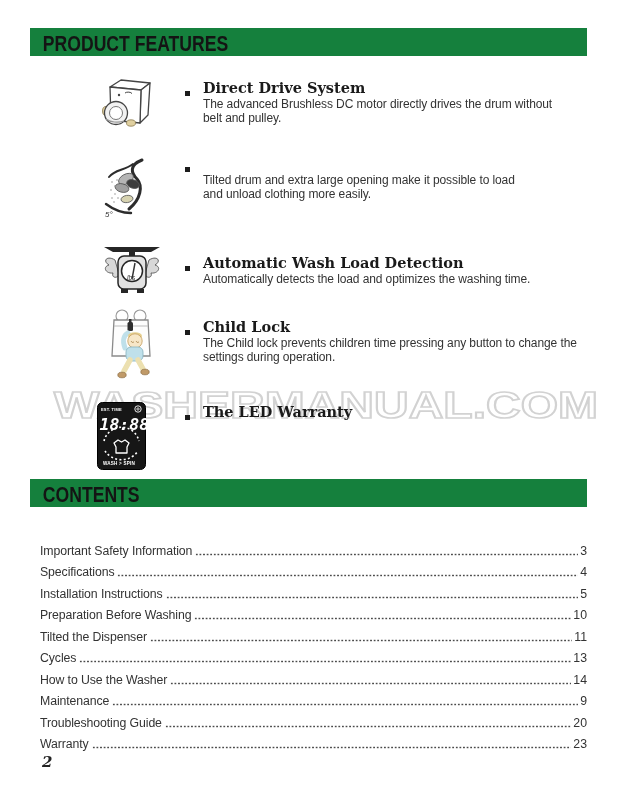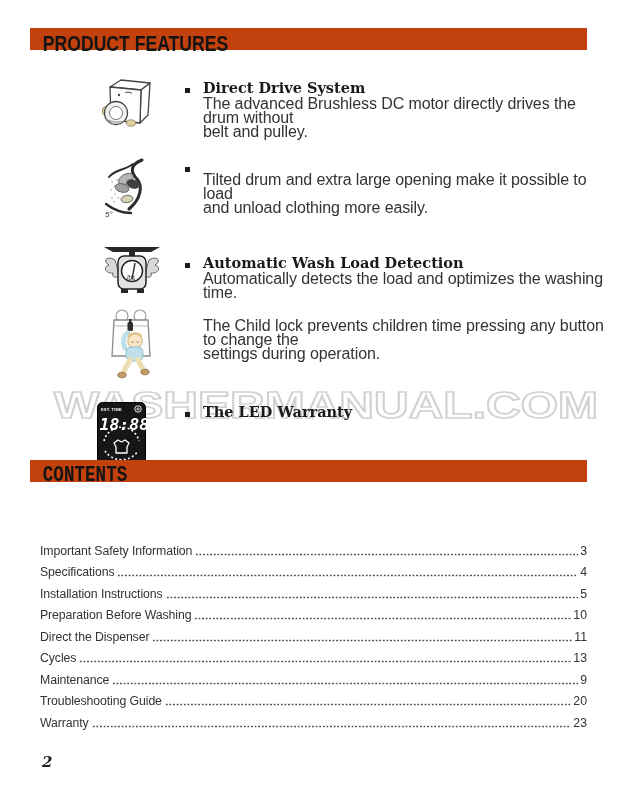--- a/index.html
+++ b/index.html
@@ -9,44 +9,44 @@
     width: 620px; height: 807px;
     margin: 0 auto;
     background: #ffffff;
     font-family: "Liberation Sans", sans-serif;
     overflow: hidden;
   }
   
   .watermark { position:absolute; left:52px; top:382px; z-index:1; }
   
   .bar {
-    position:absolute; left:30px; width:557px; height:22px;
-    background:#c2410c; z-index:2;
+    position:absolute; left:30px; width:557px; height:28px;
+    background:#15803d; z-index:2;
   }
   .bar-features { top:28px; }
-  .bar-contents { top:460px;font-family:Liberation Mono, monospace; }
+  .bar-contents { top:479px; }
   .bar-title {
     display:inline-block;
     font-weight:bold; font-size:22px; color:#141414;
     line-height:32px; padding-left:16px;
     transform:scaleX(0.8); transform-origin:0 50%;
     letter-spacing:0px; white-space:nowrap;
   }
   
   .feature-text { position:absolute; left:185px; width:424px; z-index:2; }
-  .f-head { display:flex; align-items:center; }
+  .f-head { display:flex; align-items:flex-end; }
   .bullet { width:5px; height:5px; background:#1c1c1c; margin-top:6px; flex:none; }
   .f-title {
     font-family:"DejaVu Serif", serif; font-weight:bold;
     font-size:14.5px; color:#1a1a1a; margin-left:13px; line-height:17px;
     white-space:nowrap;
   }
   .f-desc {
     margin-left:18px; margin-top:1px;
-    font-size:16px; line-height:14.2px; color:#333;
+    font-size:12px; line-height:14.2px; color:#333;
     letter-spacing:-0.1px; white-space:pre-line;
   }
   .f-icon { position:absolute; z-index:2; }
   
   .toc { position:absolute; left:40px; top:536px; width:547px; z-index:2; }
   .toc-row { display:flex; align-items:flex-end; height:21.5px; }
   .toc-label { font-size:12.3px; color:#333; white-space:nowrap; letter-spacing:-0.1px; }
   .toc-leader {
     flex:1; height:3px; margin:0 2px 2px 3px; align-self:flex-end;
     background-image: radial-gradient(circle, #4a4a4a 0.9px, transparent 1.15px);
@@ -165,20 +165,24 @@
     <circle cx="35" cy="33" r="7.2" fill="#f7e7c8" stroke="#caa66a" stroke-width="0.9"></circle>
     <path d="M31,33 a2,2 0 0 0 3,1 M36,33 a2,2 0 0 0 3,1" fill="none" stroke="#a8854e" stroke-width="0.8"></path>
     <rect x="26" y="39" width="17" height="14" rx="5" fill="#bfe0ea" stroke="#8fb8c4" stroke-width="0.9"></rect>
     <path d="M30,52 L24,63" stroke="#ece0b0" stroke-width="5.5" stroke-linecap="round"></path>
     <path d="M38,52 L43,61" stroke="#ece0b0" stroke-width="5.5" stroke-linecap="round"></path>
     <ellipse cx="22" cy="67" rx="4.2" ry="2.8" fill="#c09a68" stroke="#8a6a40" stroke-width="0.7"></ellipse>
     <ellipse cx="45" cy="64" rx="4.2" ry="2.8" fill="#c09a68" stroke="#8a6a40" stroke-width="0.7"></ellipse>
   </svg>
 
   <div class="feature-text" style="top:318px">
+    <div class="f-head">
+      <span class="bullet"></span>
+      <span class="f-title">Child Lock</span>
+    </div>
     <div class="f-desc">The Child lock prevents children time pressing any button to change the
 settings during operation.</div>
   </div>
 
   <svg class="f-icon" style="left:97px;top:402px" width="49" height="68" viewBox="0 0 49 68">
     <rect x="0.5" y="0.5" width="48" height="67" rx="5" fill="#161616" stroke="#000"></rect>
     <text x="4" y="9" font-size="4" font-weight="bold" fill="#fff" letter-spacing="0.2">EST. TIME</text>
     <circle cx="41" cy="7" r="3.2" fill="none" stroke="#fff" stroke-width="0.9"></circle>
     <path d="M39,7 h4 M41,5 v4" stroke="#fff" stroke-width="0.7"></path>
     <text class="seg" x="2.5" y="28" font-size="16.5" font-weight="bold" font-style="italic" fill="#ffffff">18:88</text>
@@ -214,30 +218,35 @@
       <span class="toc-label">Installation Instructions</span>
       <span class="toc-leader"></span>
       <span class="toc-page">5</span>
     </div>
     <div class="toc-row">
       <span class="toc-label">Preparation Before Washing</span>
       <span class="toc-leader"></span>
       <span class="toc-page">10</span>
     </div>
     <div class="toc-row">
-      <span class="toc-label">Direct the Dispenser</span>
+      <span class="toc-label">Tilted the Dispenser</span>
       <span class="toc-leader"></span>
       <span class="toc-page">11</span>
     </div>
     <div class="toc-row">
       <span class="toc-label">Cycles</span>
       <span class="toc-leader"></span>
       <span class="toc-page">13</span>
     </div>
     <div class="toc-row">
+      <span class="toc-label">How to Use the Washer</span>
+      <span class="toc-leader"></span>
+      <span class="toc-page">14</span>
+    </div>
+    <div class="toc-row">
       <span class="toc-label">Maintenance</span>
       <span class="toc-leader"></span>
       <span class="toc-page">9</span>
     </div>
     <div class="toc-row">
       <span class="toc-label">Troubleshooting Guide</span>
       <span class="toc-leader"></span>
       <span class="toc-page">20</span>
     </div>
     <div class="toc-row">

